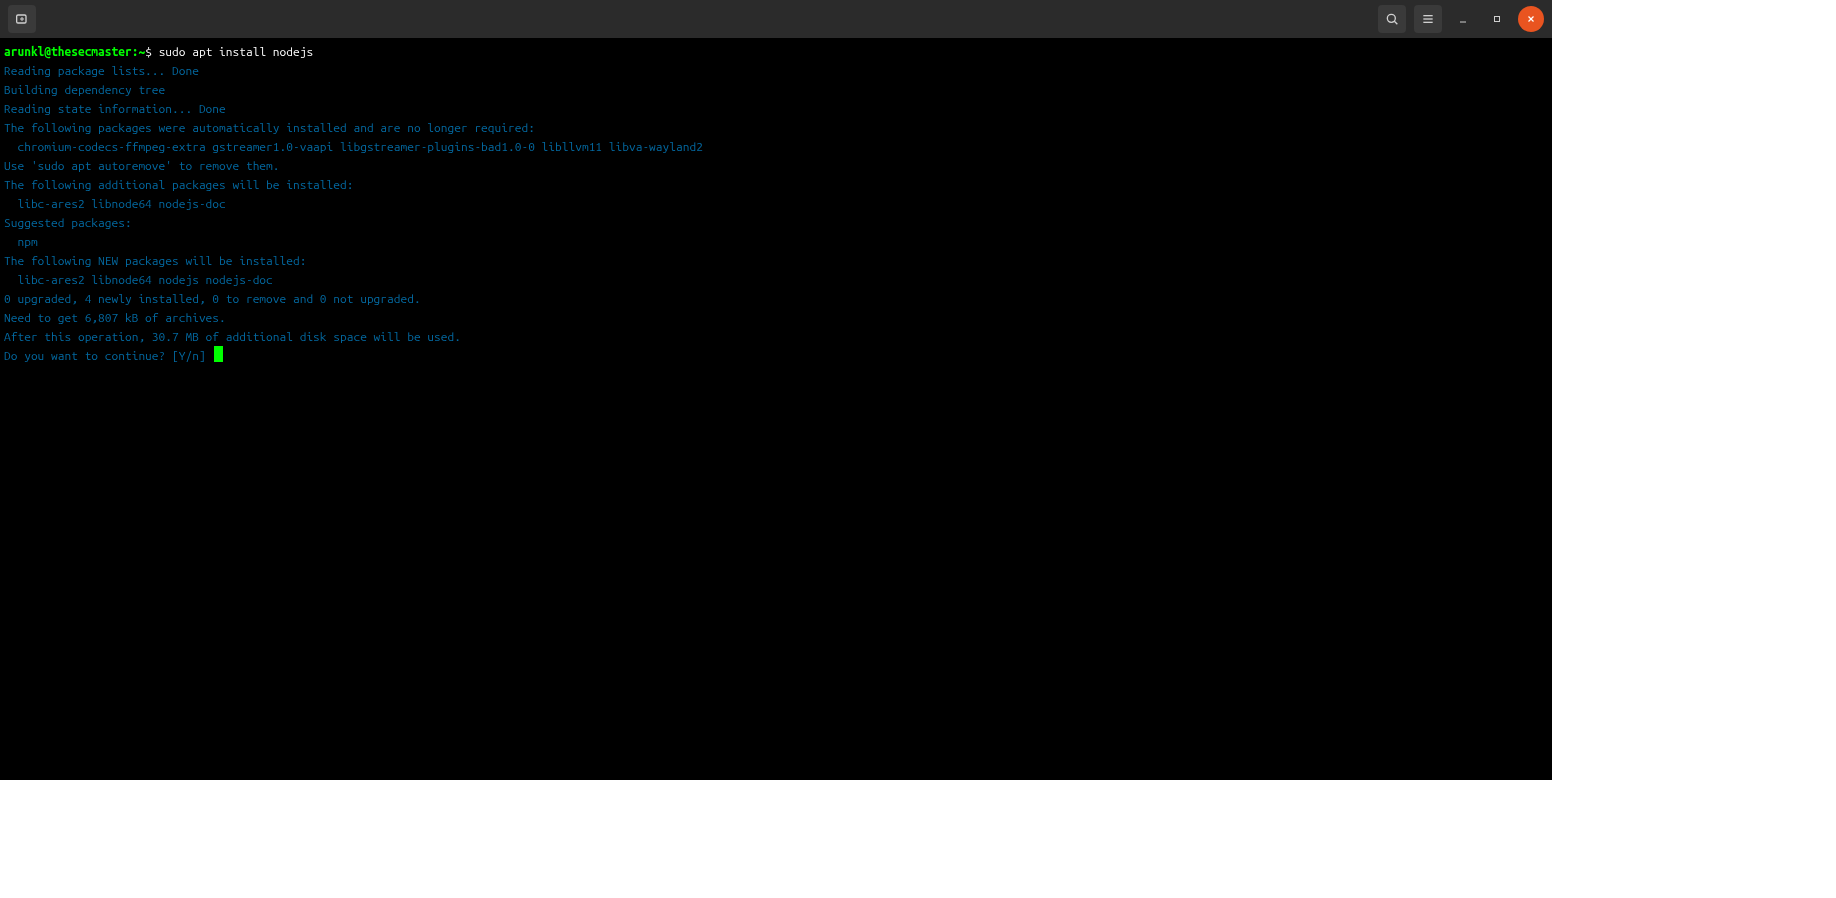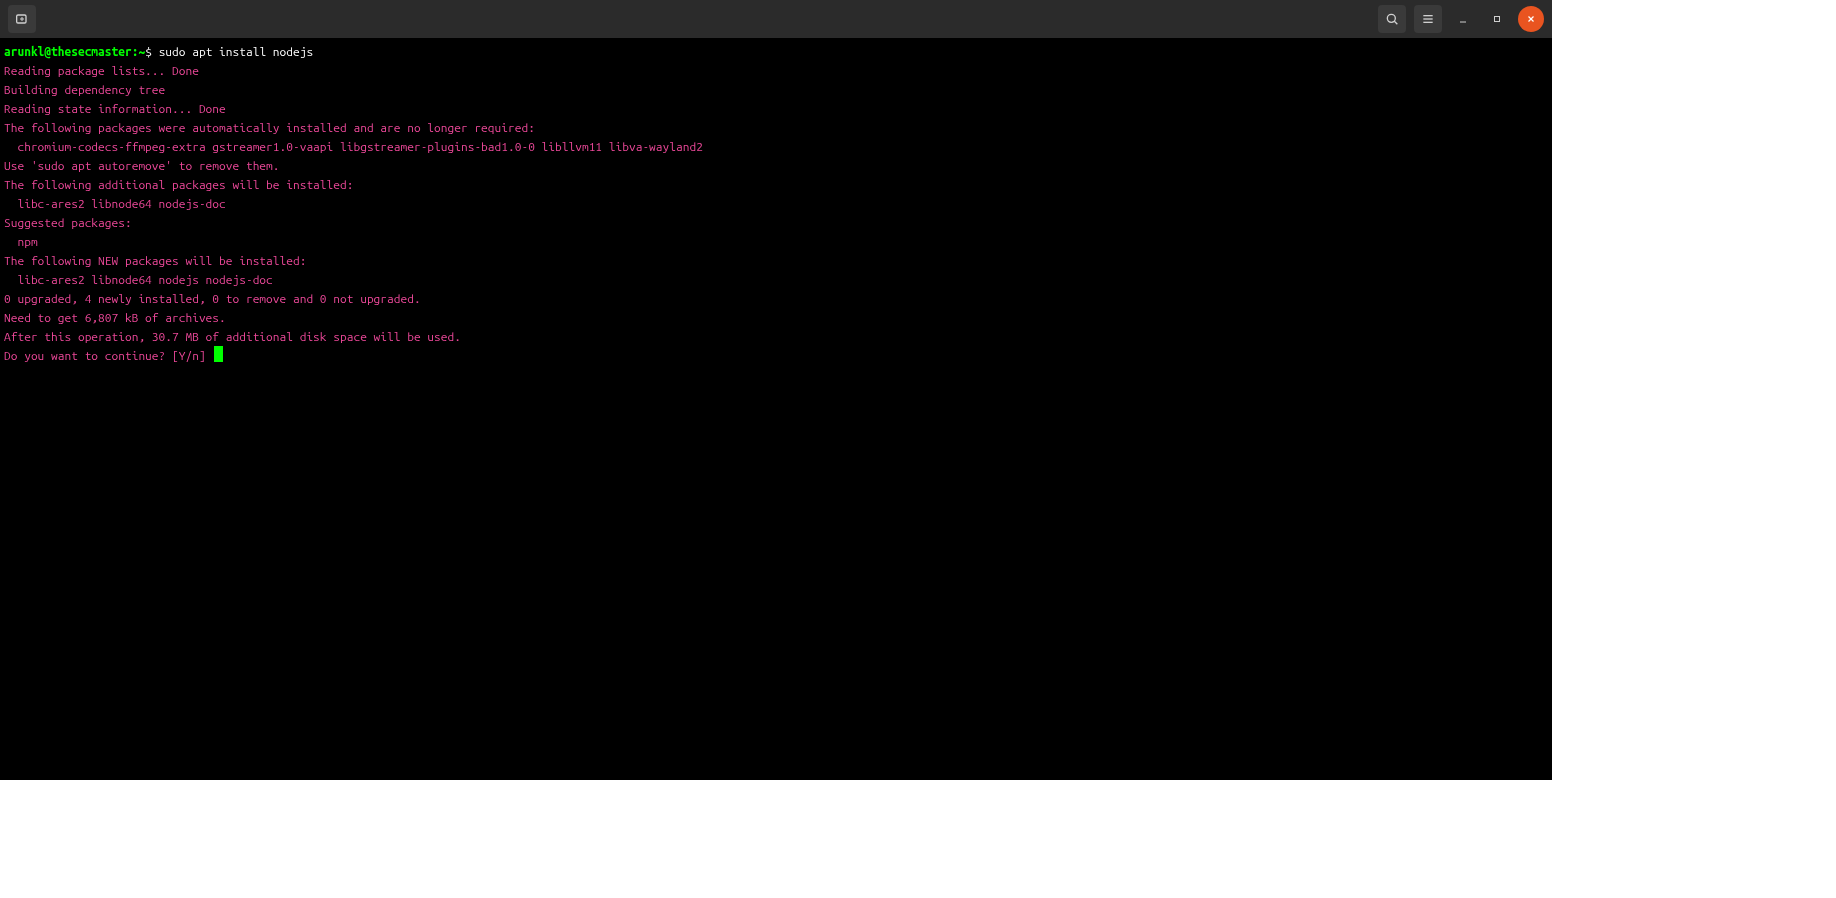--- a/index.html
+++ b/index.html
@@ -85,21 +85,21 @@
     background: #000000;
     font-size: 12px;
     line-height: 19px;
     white-space: pre;
     height: calc(100% - 38px);
     overflow: hidden;
   }
   .line { white-space: pre; }
   .prompt { color: #00ff00; font-weight: bold; }
   .cmd   { color: #ffffff; }
-  .out   { color: #ec4899; }
+  .out   { color: #0369a1; }
   .cursor-block {
     display: inline-block;
     width: 9px;
     height: 16px;
     background: #00ff00;
     vertical-align: text-bottom;
     margin-left: 2px;
   }
 </style>
 </head>

